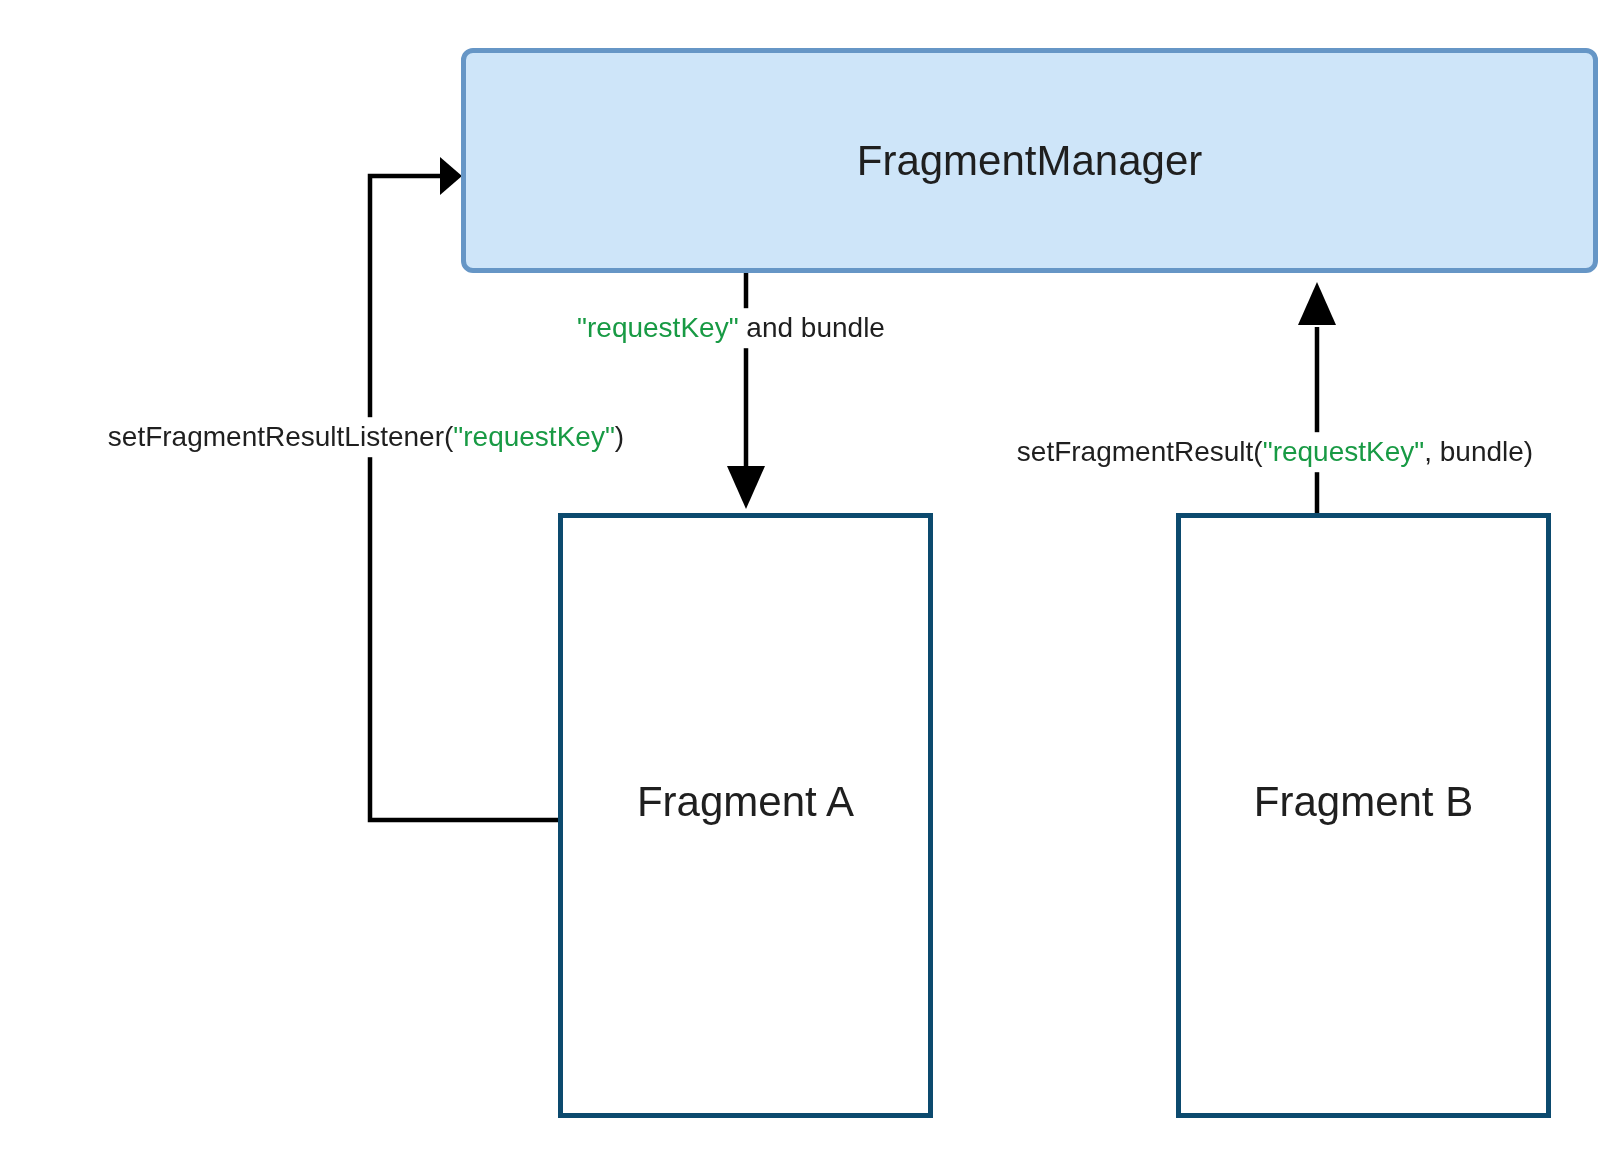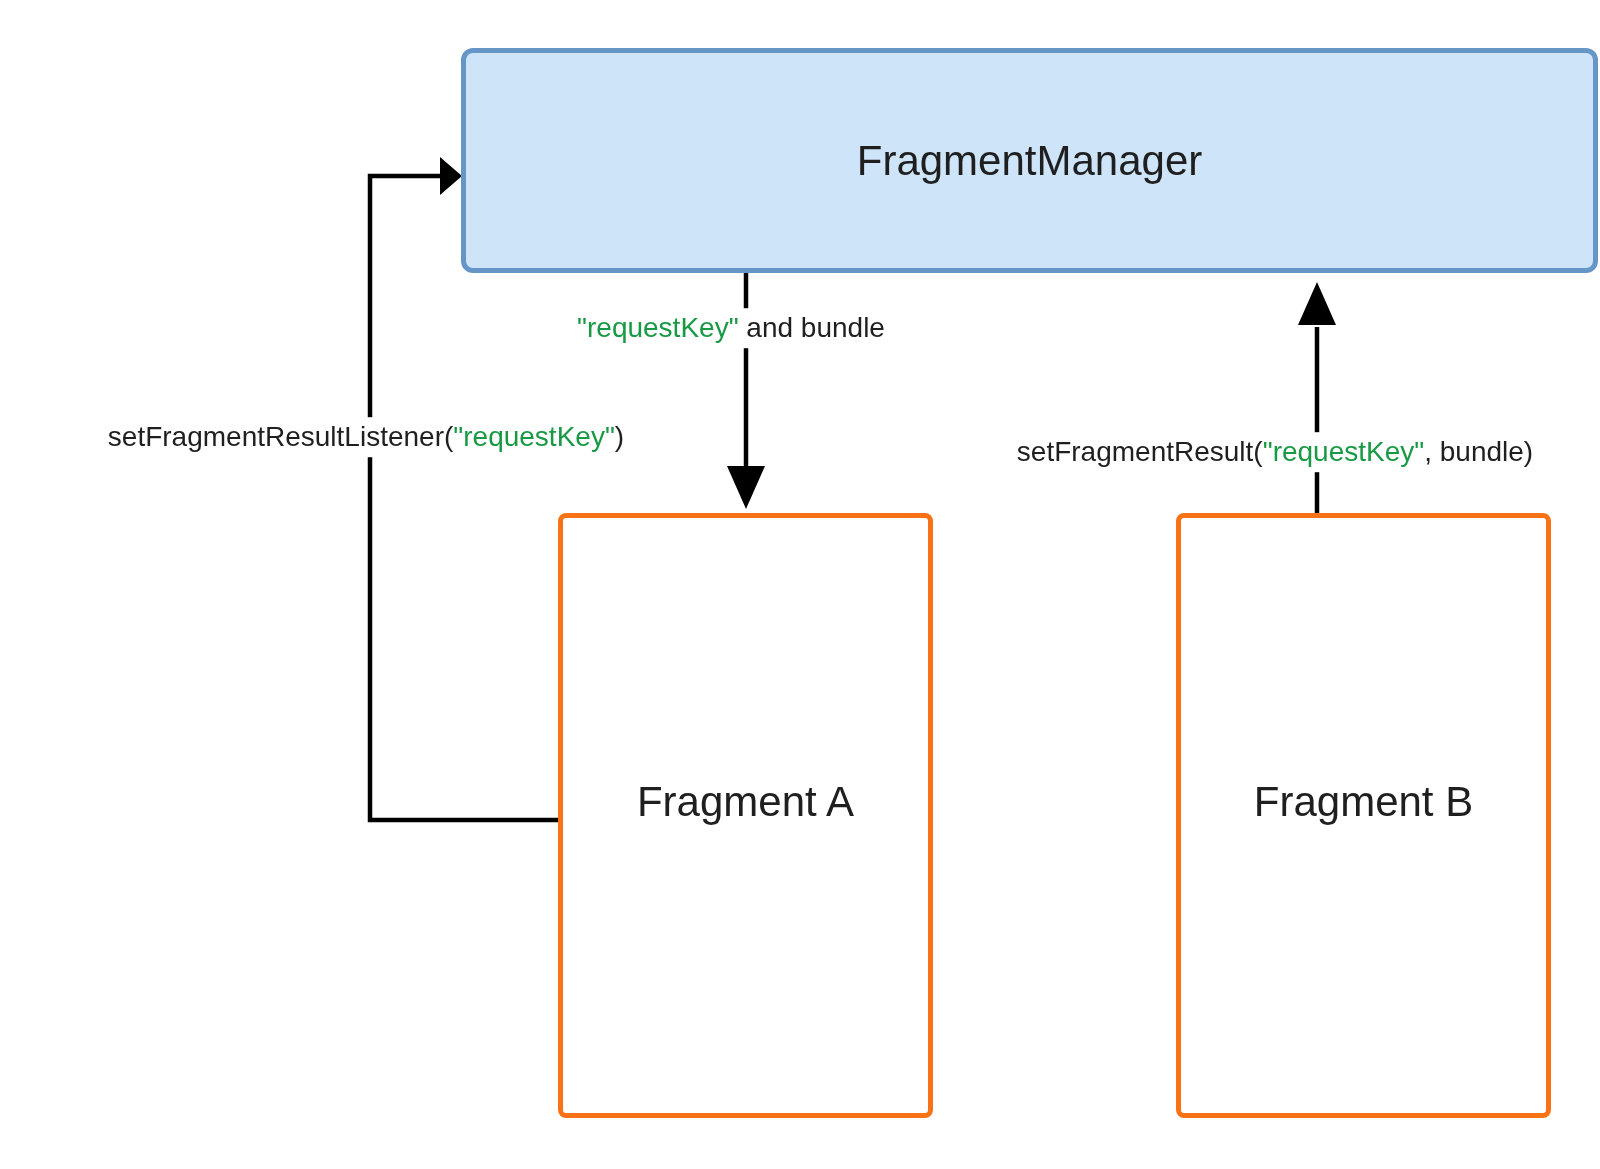--- a/index.html
+++ b/index.html
@@ -9,21 +9,21 @@
   }
   .edges{position:absolute;left:0;top:0;width:1600px;height:1169px;}
   .ln{fill:none;stroke:#000000;stroke-width:4.5;}
   .head{fill:#000000;stroke:none;}
   .node{position:absolute;box-sizing:border-box;display:flex;align-items:center;justify-content:center;}
   .node-manager{
     left:413px;top:48px;width:1137px;height:225px;
     background:#cee5f9;border:5px solid #6696c6;border-radius:12px;
   }
   .node-fragment{
-    background:#ffffff;border:5px solid #f97316;border-radius:8px;
+    background:#ffffff;border:5px solid #0c4a6e;border-radius:0;
     top:513px;width:375px;height:605px;padding-bottom:28px;
   }
   .node-fragment-a{left:510px;}
   .node-fragment-b{left:1128px;}
   .node-label{font-size:42px;line-height:1;white-space:nowrap;}
   .edge-label{
     position:absolute;transform:translate(-50%,-50%);
     background:#ffffff;padding:3px 8px;
     font-size:28px;line-height:1.2;white-space:nowrap;
   }

